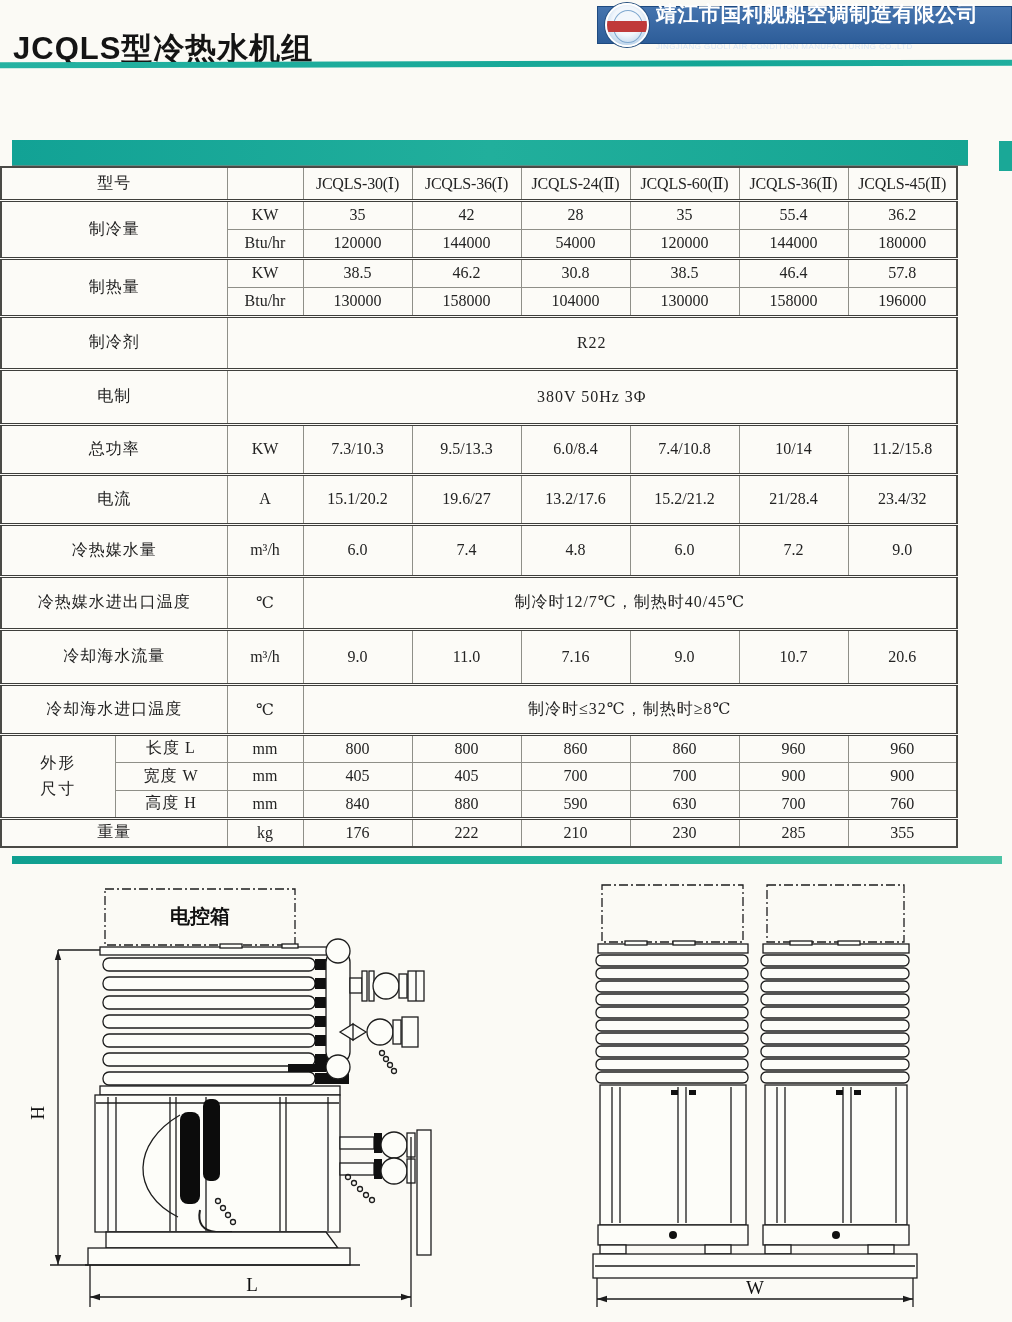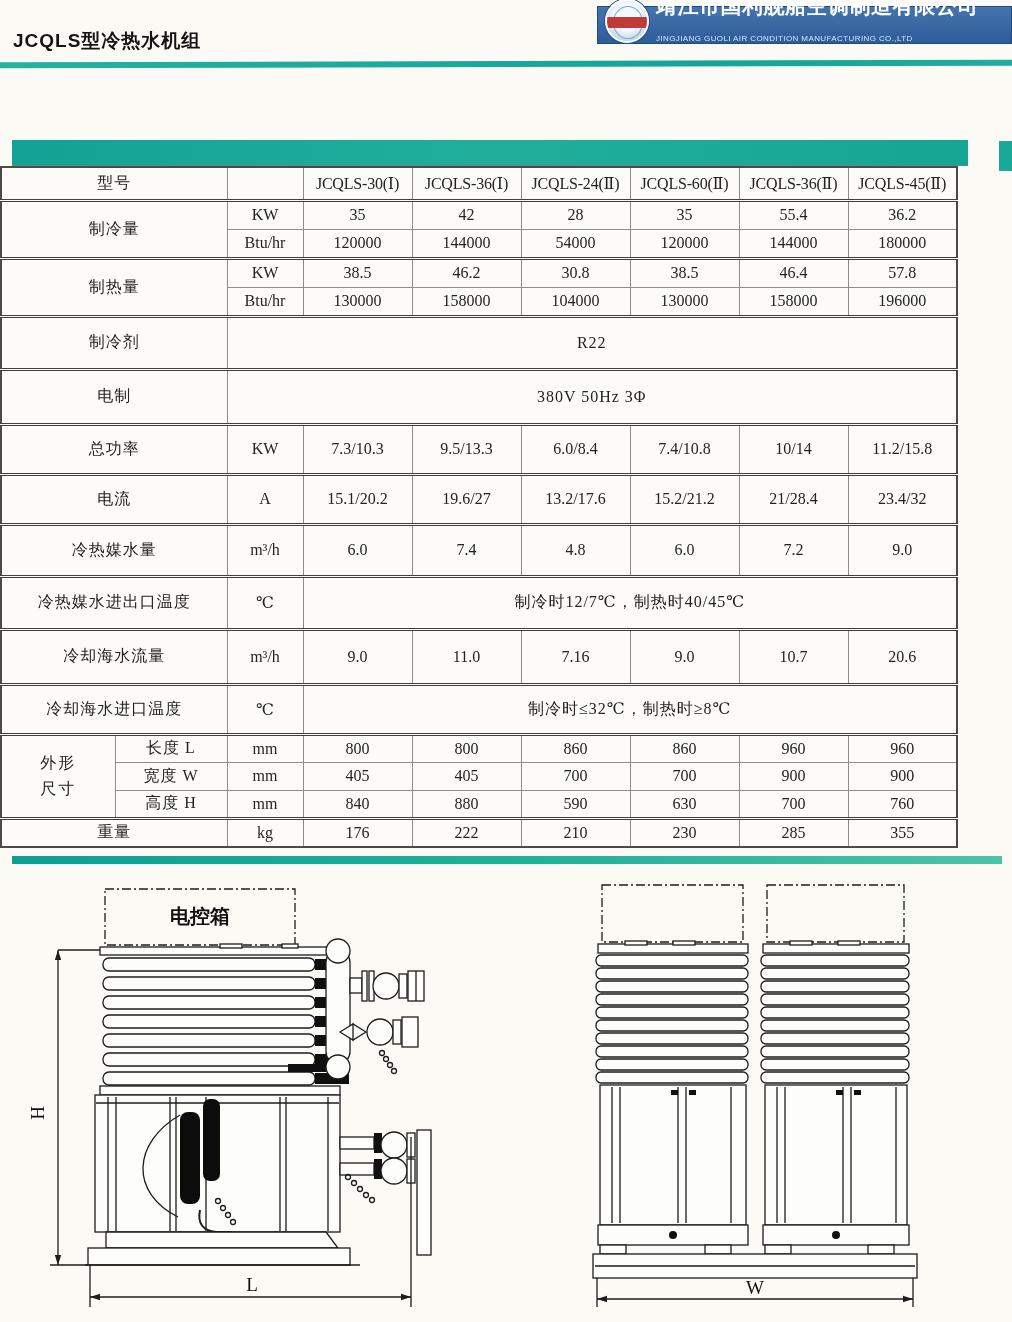--- a/index.html
+++ b/index.html
@@ -6,32 +6,32 @@
   html,body { background:#e8e8e4; }
   body { font-family:"Liberation Serif","DejaVu Serif",serif; }
   .page {
     position:relative; width:1012px; height:1322px; margin:0 auto;
     background:#fbfaf5; overflow:hidden; color:#1f1f1f;
   }
   
   .title {
     position:absolute; left:13px; top:28px;
     font-family:"Liberation Sans","DejaVu Sans",sans-serif;
-    font-weight:bold; font-size:19px; letter-spacing:1px; color:#141414;
+    font-weight:bold; font-size:31px; letter-spacing:1px; color:#141414;
   }
   .teal-rule {
     position:absolute; left:0; top:61px; width:1012px; height:6px;
     background:linear-gradient(90deg,#25b2a1,#13a595 70%,#1fae9e);
     transform:rotate(-0.15deg);
   }
   .banner {
     position:absolute; left:597px; top:6px; width:415px; height:38px;
     background:linear-gradient(180deg,#4574ae,#2d5d99);
     border:1px solid #1e4a80;
-    display:flex; align-items:flex-end; padding-left:7px; gap:7px;
+    display:flex; align-items:center; padding-left:7px; gap:7px;
   }
   .logo {
     width:44px; height:44px; border-radius:50%; flex:0 0 44px;
     background:radial-gradient(circle at 50% 40%, #f2f7fc 45%, #b9d2ea 80%, #8fb4d8);
     border:2px solid #ffffff; position:relative; overflow:hidden;
     box-shadow:0 0 0 1px #26507f;
   }
   .logo-band { position:absolute; left:-3px; right:-3px; top:16px; height:11px; background:#c03a3a; }
   .logo-ring { position:absolute; left:6px; top:5px; width:30px; height:33px; border:1.5px solid #7fa8cf; border-radius:50%; }
   .banner-text { display:flex; flex-direction:column; justify-content:center; }

